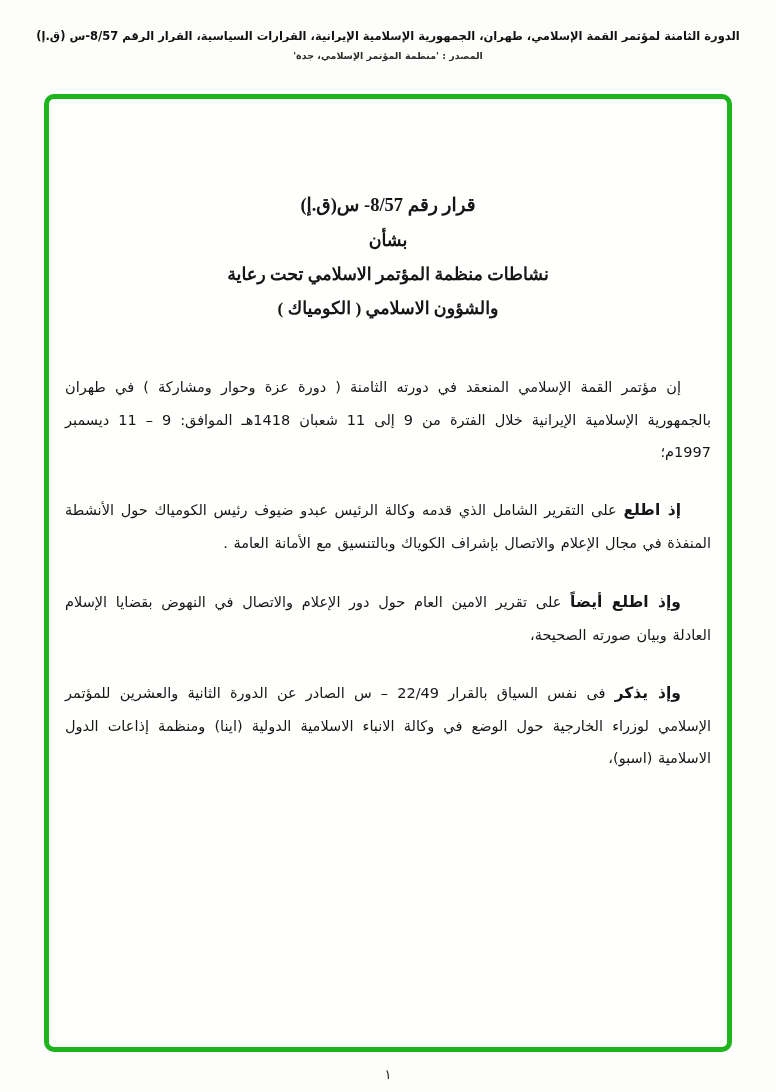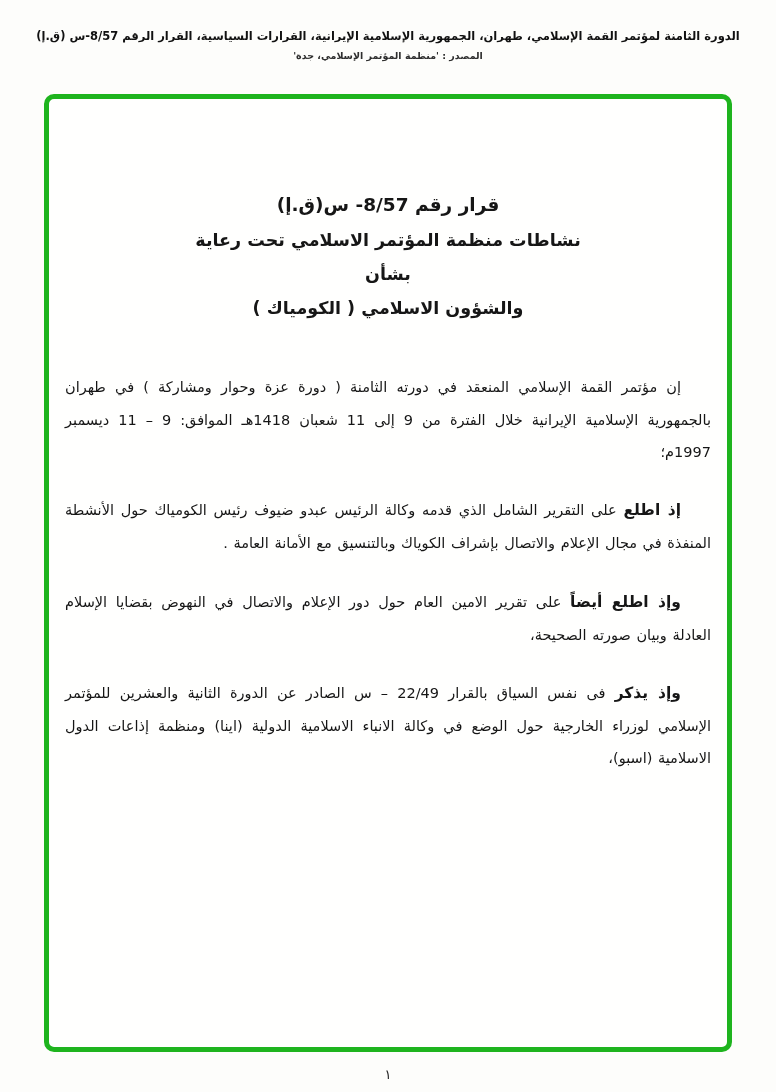--- a/index.html
+++ b/index.html
@@ -45,20 +45,21 @@
   }
   .title-block {
     text-align: center;
     font-weight: bold;
     margin-bottom: 46px;
   }
   .title-line {
     font-size: 17.5px;
     line-height: 1.95;
     letter-spacing: 0.5px;
+    font-family: Liberation Serif, serif;
   }
   .title-line.first { font-size: 18.5px; }
   .para {
     font-size: 14.5px;
     line-height: 2.18;
     text-align: justify;
     text-indent: 30px;
     margin-bottom: 26px;
     word-spacing: 1px;
   }
@@ -77,22 +78,22 @@
   <div class="header">
     <div class="header-line1">الدورة الثامنة لمؤتمر القمة الإسلامي، طهران، الجمهورية الإسلامية الإيرانية، القرارات السياسية، القرار الرقم 8/57-س (ق.إ)</div>
     <div class="header-line2">المصدر : 'منظمة المؤتمر الإسلامي، جدة'</div>
   </div>
 
   <div class="green-frame">
     <div class="doc-content">
 
       <div class="title-block">
         <div class="title-line first">قرار رقم 8/57- س(ق.إ)</div>
+        <div class="title-line">بشأن</div>
         <div class="title-line">نشاطات منظمة المؤتمر الاسلامي تحت رعاية</div>
-        <div class="title-line">بشأن</div>
         <div class="title-line">والشؤون الاسلامي ( الكومياك )</div>
       </div>
 
       <p class="para"><span class="lead"></span><span>إن مؤتمر القمة الإسلامي المنعقد في دورته الثامنة ( دورة عزة وحوار ومشاركة ) في طهران بالجمهورية الإسلامية الإيرانية خلال الفترة من 9 إلى 11 شعبان 1418هـ الموافق: 9 – 11 ديسمبر 1997م؛</span></p>
 
       <p class="para"><span class="lead">إذ اطلع</span><span> على التقرير الشامل الذي قدمه وكالة الرئيس عبدو ضيوف رئيس الكومياك حول الأنشطة المنفذة في مجال الإعلام والاتصال بإشراف الكوياك وبالتنسيق مع الأمانة العامة .</span></p>
 
       <p class="para"><span class="lead">وإذ اطلع أيضاً</span><span> على تقرير الامين العام حول دور الإعلام والاتصال في النهوض بقضايا الإسلام العادلة وبيان صورته الصحيحة،</span></p>
 
 

